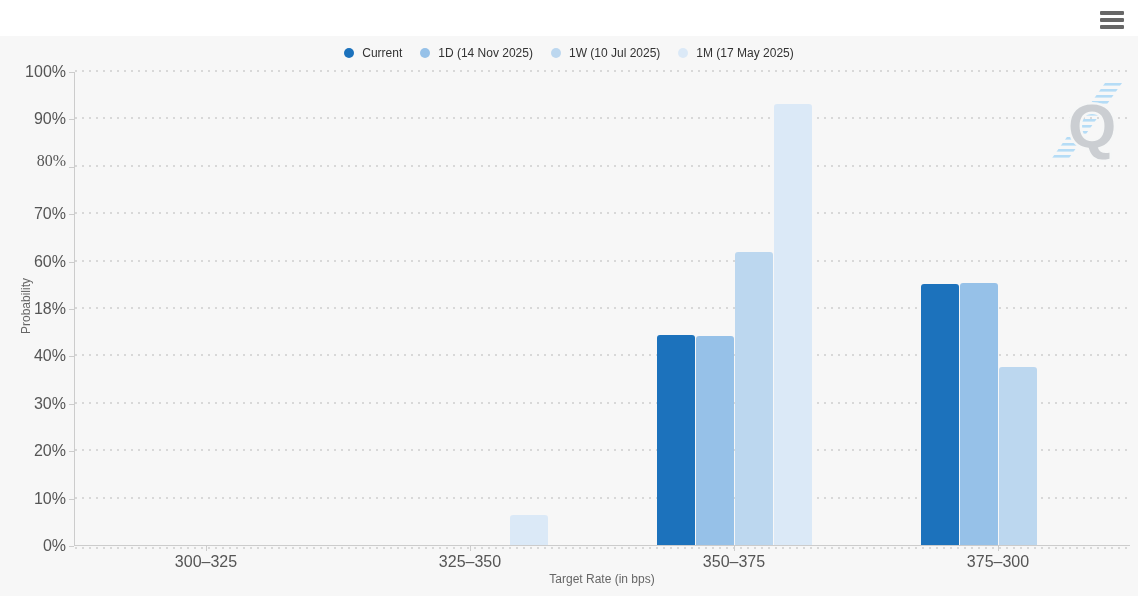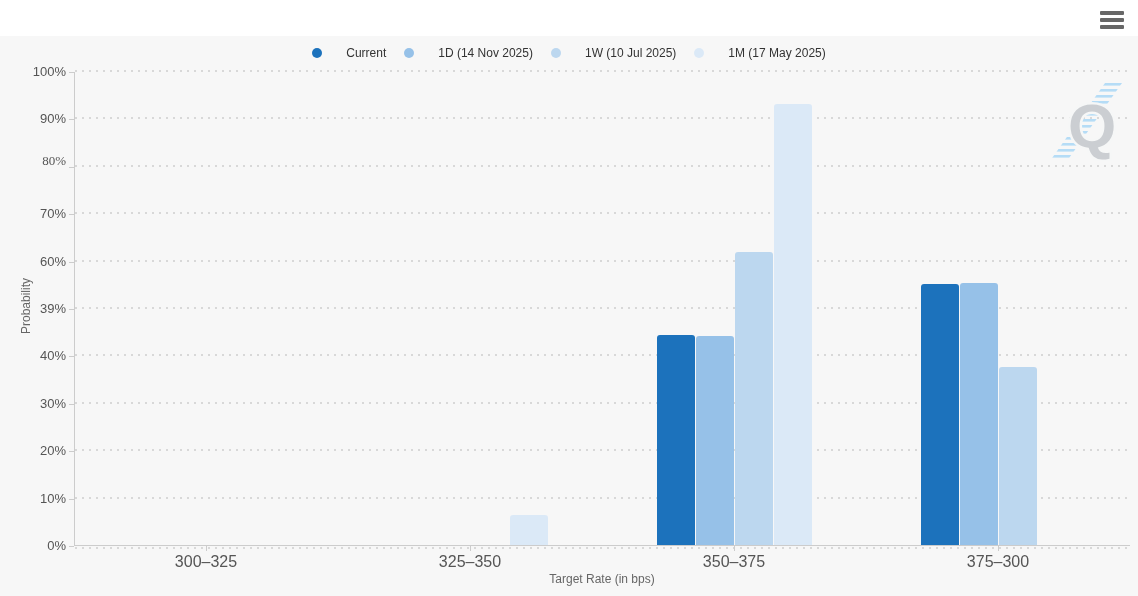--- a/index.html
+++ b/index.html
@@ -22,36 +22,36 @@
   .menu-btn {
     position:absolute; right:14px; top:11px; width:24px; height:18px;
     cursor:pointer; display:flex; flex-direction:column; justify-content:space-between;
   }
   .menu-btn span { display:block; width:24px; height:4px; background:#676767; border-radius:1px; }
   
   .legend {
     position:absolute; left:0; top:44px; width:1138px; height:18px;
     display:flex; justify-content:center; align-items:center; gap:18px;
   }
-  .legend-item { display:flex; align-items:center; gap:24px; cursor:pointer; }
+  .legend-item { display:flex; align-items:center; gap:8px; cursor:pointer; }
   .legend-dot { width:10px; height:10px; border-radius:50%; }
   .legend-label { font-size:12px; color:#333333; }
   
   .plot {
     position:absolute; left:74px; top:72px; width:1056px; height:474px;
     border-left:1px solid #cccccc; border-bottom:1px solid #cccccc;
   }
   .gridline {
     position:absolute; left:0; width:100%; height:2px;
     background:repeating-linear-gradient(to right, #d8d8d8 0 2px, transparent 2px 7px);
     pointer-events:none;
   }
   .ylabel {
     position:absolute; left:0; width:66px; text-align:right;
-    font-size:13px; color:#555555; line-height:14px;
+    font-size:16px; color:#555555; line-height:14px;
   }
   .ytick { position:absolute; left:69px; width:5px; height:1px; background:#cccccc; }
   .yaxis-title {
     position:absolute; left:26px; top:306px;
     transform:translate(-50%,-50%) rotate(-90deg);
     font-size:12px; color:#666666; white-space:nowrap;
   }
   .groups {
     position:absolute; left:0; top:0; width:100%; height:100%;
     display:flex;
@@ -186,21 +186,21 @@
 <div class="ylabel" style="top: 539px;">0%</div>
 <div class="ytick" style="top: 546px;"></div>
 <div class="ylabel" style="top: 491.6px;">10%</div>
 <div class="ytick" style="top: 498.6px;"></div>
 <div class="ylabel" style="top: 444.2px;">20%</div>
 <div class="ytick" style="top: 451.2px;"></div>
 <div class="ylabel" style="top: 396.8px;">30%</div>
 <div class="ytick" style="top: 403.8px;"></div>
 <div class="ylabel" style="top: 349.4px;">40%</div>
 <div class="ytick" style="top: 356.4px;"></div>
-<div class="ylabel" style="top: 302px;">39%</div>
+<div class="ylabel" style="top: 302px;">18%</div>
 <div class="ytick" style="top: 309px;"></div>
 <div class="ylabel" style="top: 254.6px;">60%</div>
 <div class="ytick" style="top: 261.6px;"></div>
 <div class="ylabel" style="top: 207.2px;">70%</div>
 <div class="ytick" style="top: 214.2px;"></div>
 <div class="ylabel" style="top: 154px; font-family: Liberation Serif, serif;">80%</div>
 <div class="ytick" style="top: 166.8px;"></div>
 <div class="ylabel" style="top: 112.4px;">90%</div>
 <div class="ytick" style="top: 119.4px;"></div>
 <div class="ylabel" style="top: 65px;">100%</div>

